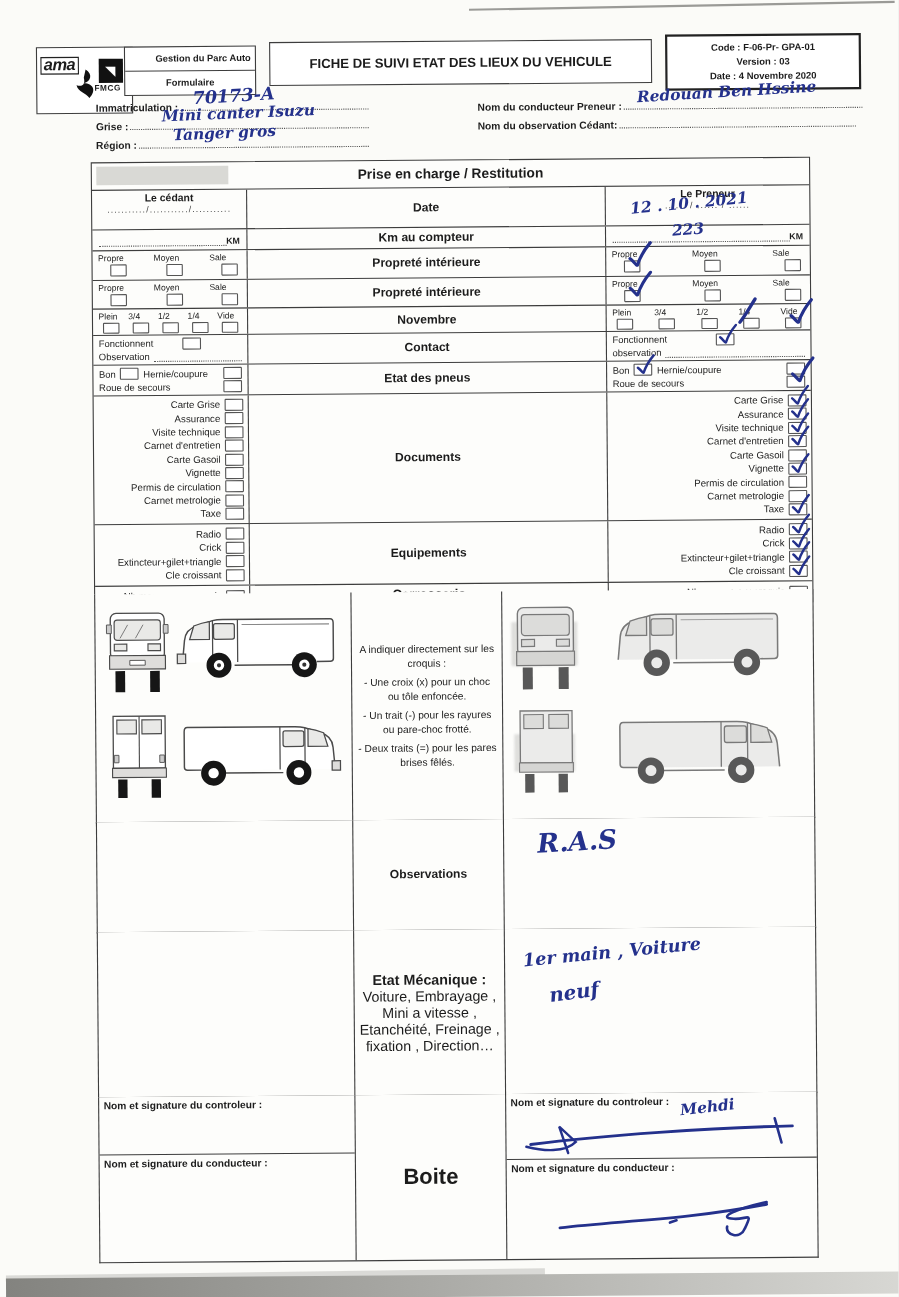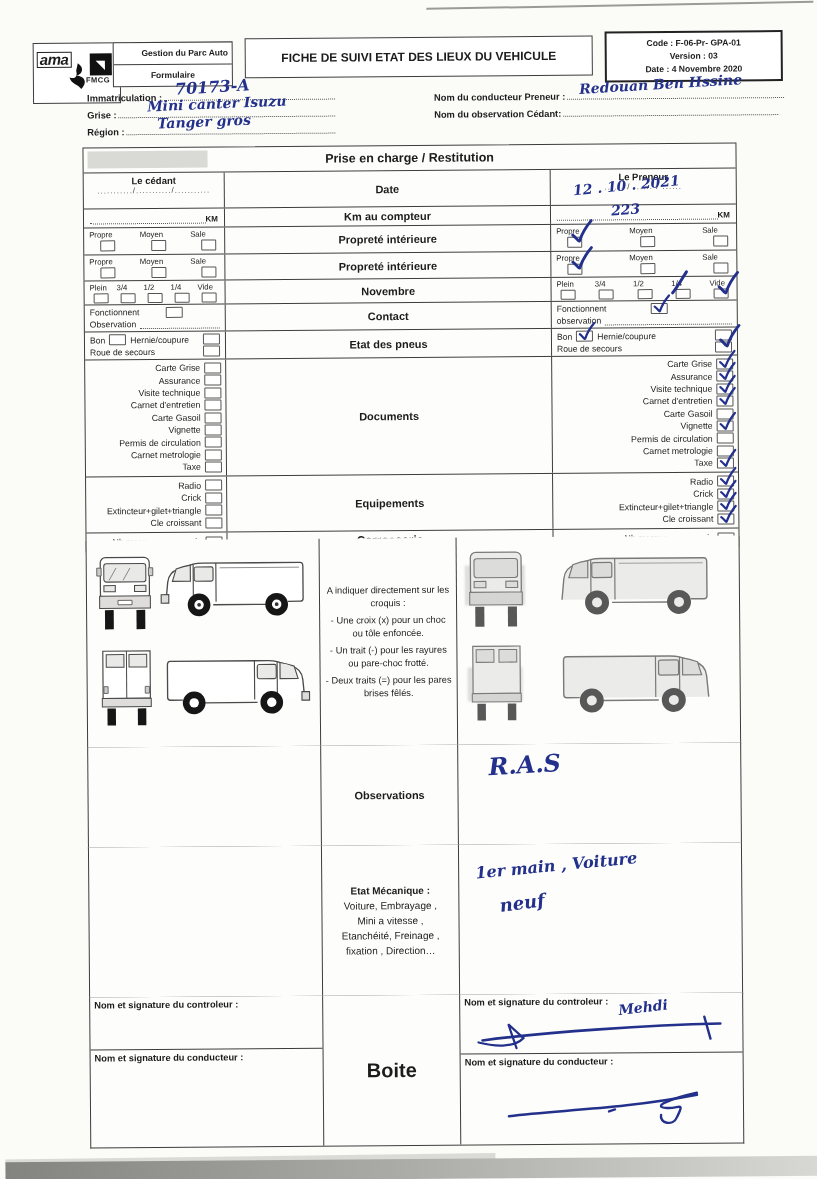--- a/index.html
+++ b/index.html
@@ -66,21 +66,21 @@
   .obs-dots{flex:1;border-bottom:1.2px dotted #555;height:8px;}
   
   .band{position:absolute;left:85px;width:652px;display:flex;border:1.3px solid var(--line);border-top:none;background:#fdfdfb;}
   .bc1{width:232px;position:relative;}
   .bc2{width:138px;border-left:1.1px solid var(--line);border-right:1.1px solid var(--line);position:relative;
        display:flex;flex-direction:column;align-items:center;justify-content:center;text-align:center;}
   .bc3{width:282px;position:relative;}
   .instr{font-size:9.3px;line-height:13px;padding:4px 5px;}
   .instr p{margin:2px 0;}
   .center-label{font-size:11px;font-weight:bold;}
-  .meca-lines{font-size:10px;line-height:15px;}
+  .meca-lines{font-size:13px;line-height:15px;}
   .visa{font-size:20px;font-weight:bold;}
   .sigcell{border-bottom:1.1px solid var(--line);position:relative;box-sizing:border-box;}
   .siglabel{font-size:9.3px;font-weight:bold;padding:3px 4px;}
   .sig-svg path{stroke:var(--ink);fill:none;stroke-linecap:round;}
   
   .veh{position:absolute;}
   .veh svg{overflow:visible;}
   .vstroke{stroke:#4a4a4a;stroke-width:1.4;fill:#ffffff;}
   .vglass{fill:#e9e9e7;stroke:#4a4a4a;stroke-width:1.2;}
   .vdark{fill:#161616;stroke:none;}

